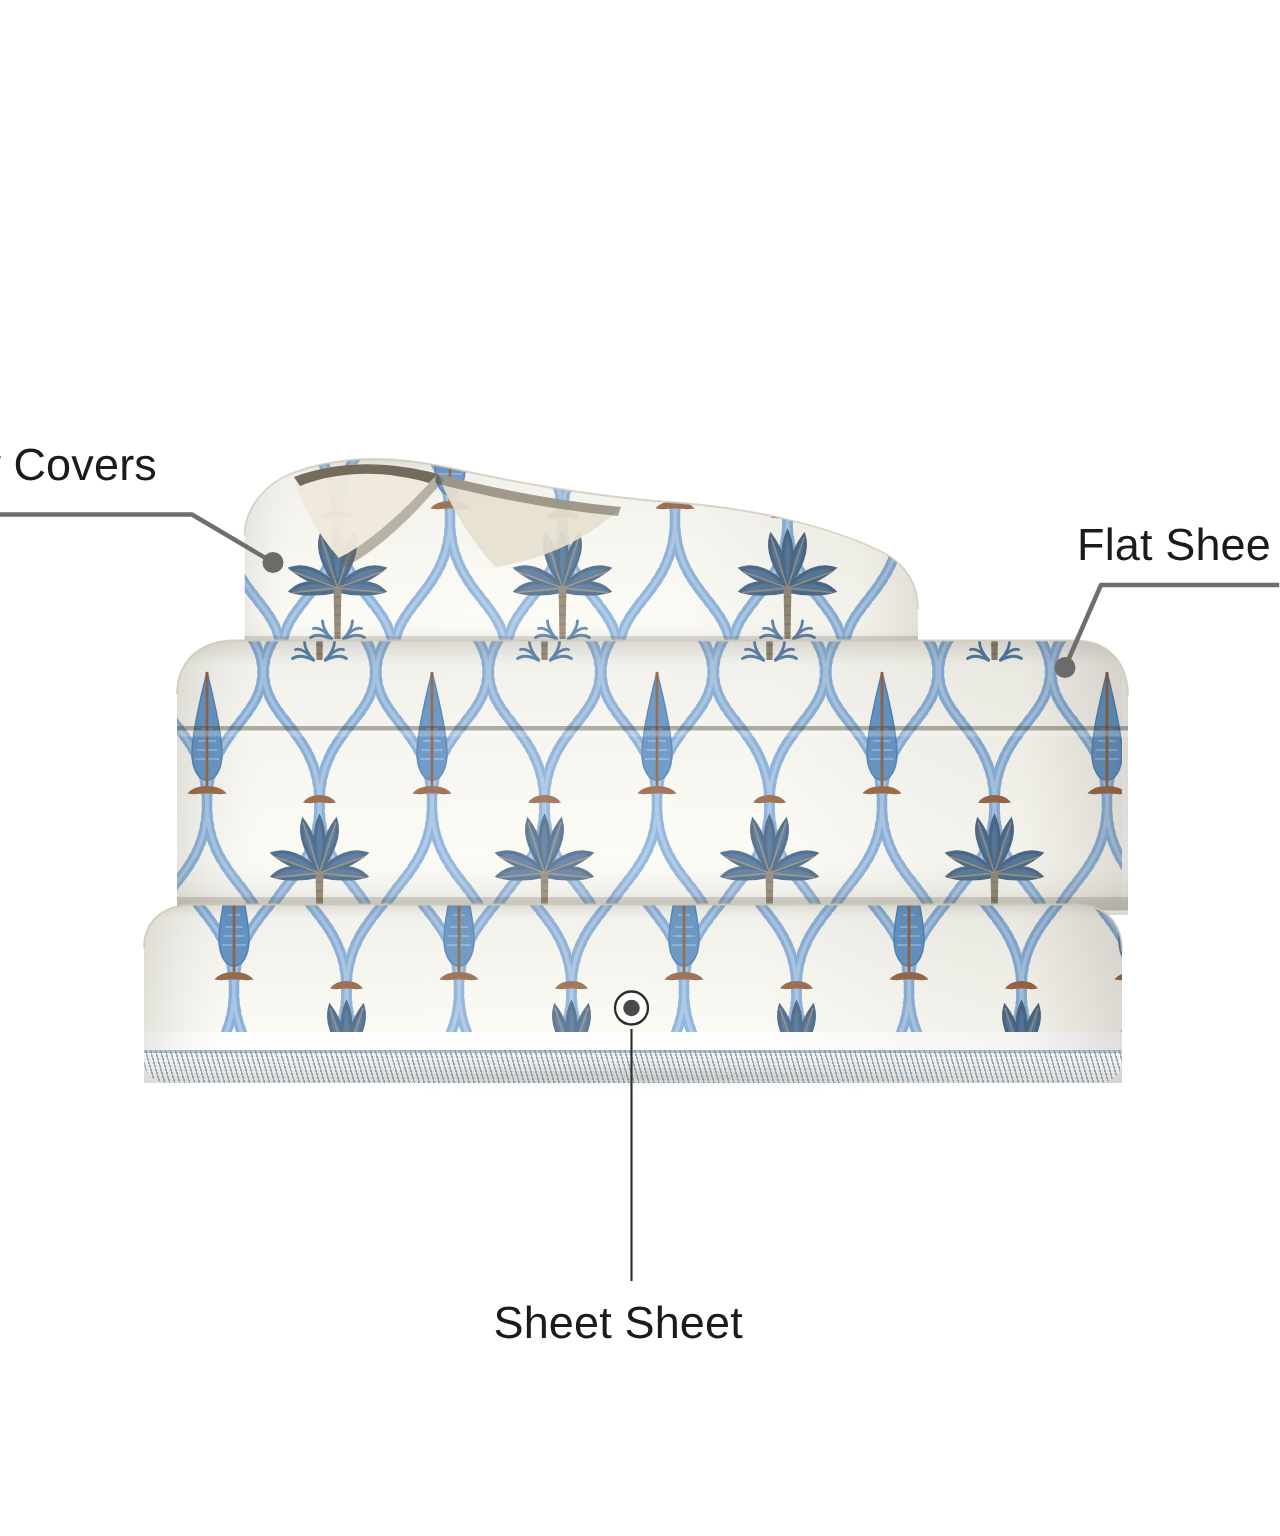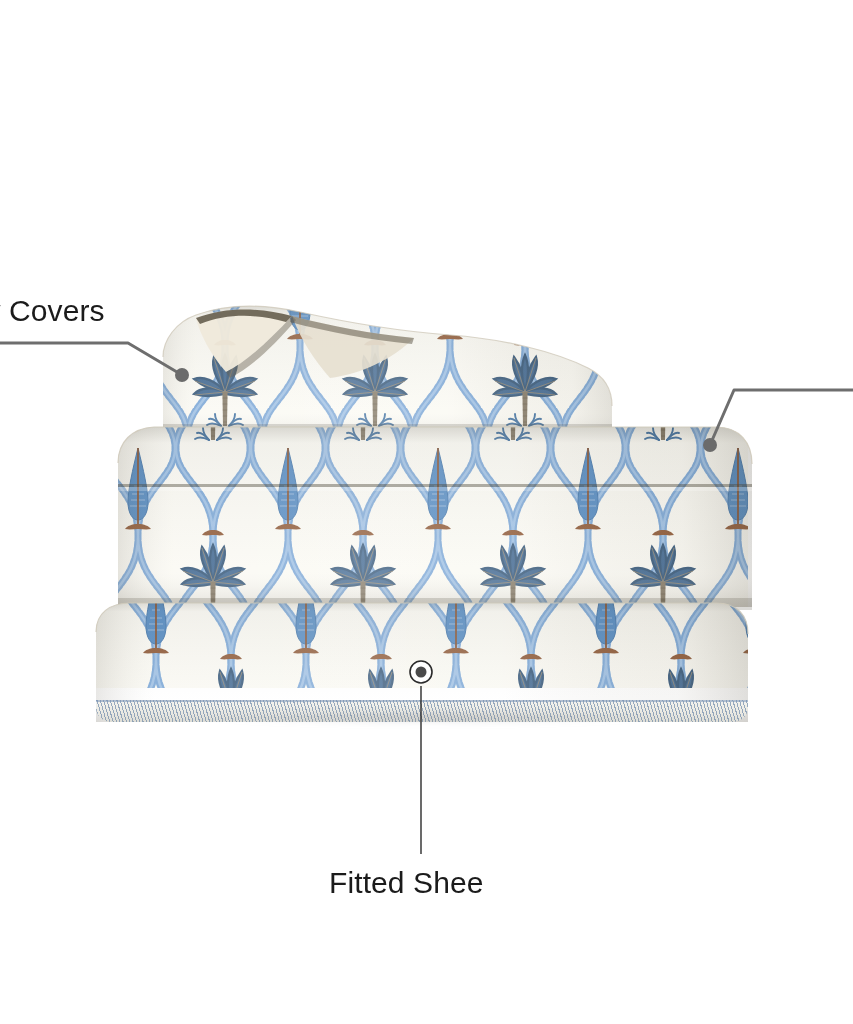--- a/index.html
+++ b/index.html
@@ -292,16 +292,17 @@
     <polyline points="853,390 734,390 710,445" fill="none" stroke="#6e6e6e" stroke-width="3" stroke-linejoin="round" stroke-linecap="round"></polyline>
     <circle cx="710" cy="445" r="7" fill="#6b6b6b"></circle>
 
     <line x1="421" y1="686" x2="421" y2="854" stroke="#2b2b2b" stroke-width="1.4"></line>
     <circle cx="421" cy="672" r="11" fill="#ffffff" stroke="#2b2b2b" stroke-width="1.6"></circle>
     <circle cx="421" cy="672" r="5.5" fill="#4a4a4a"></circle>
   </svg>
 
   <div class="anno-label" id="label-pillow-covers">ow Covers</div>
 
-
-  <div class="anno-label" id="label-fitted-sheet">Fitted Shee</div>
+  <div class="anno-label" id="label-flat-sheet">Flat Shee</div>
+
+  <div class="anno-label" id="label-fitted-sheet">Sheet Sheet</div>
 
 </div>
 
 </body></html>

